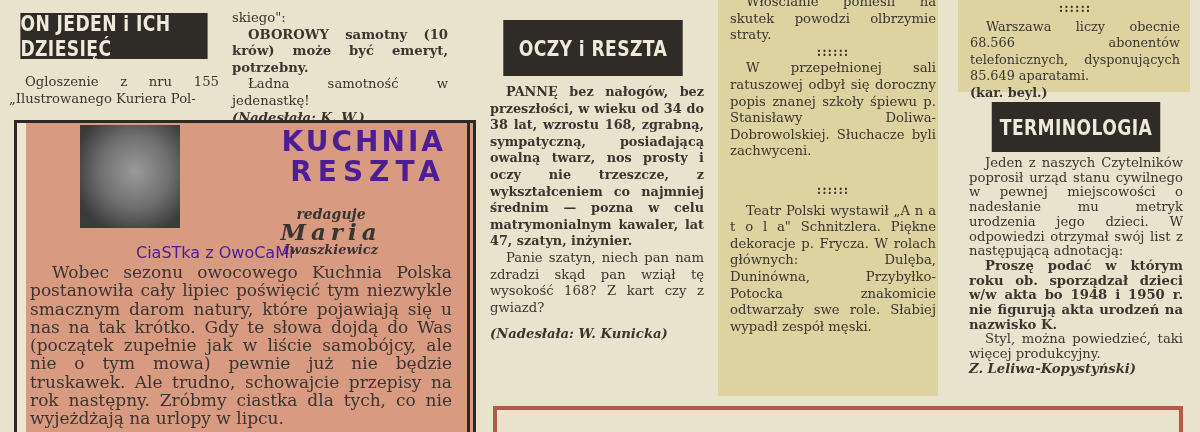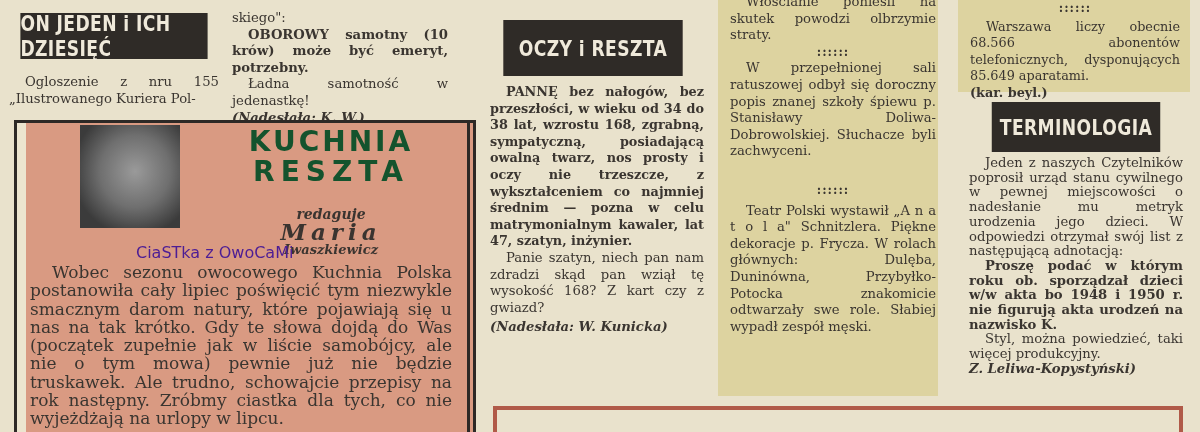--- a/index.html
+++ b/index.html
@@ -35,22 +35,22 @@
   #kp-inner {
     position:absolute; left:9px; top:0; right:0; bottom:0;
     background:#d99a82;
   }
   #kp-photo {
     position:absolute; left:54px; top:2px; width:100px; height:103px;
     background: radial-gradient(ellipse at 55% 45%, #9a9a96 0%, #6f6f6b 45%, #3b3b38 80%);
     filter:grayscale(1);
   }
   #kp-title {
-    position:absolute; left:190px; top:4px; width:230px; text-align:center;
-    font-family:"DejaVu Sans", sans-serif; font-weight:bold; color:#14532d;
+    position:absolute; left:190px; top:4px; width:230px; text-align:right;
+    font-family:"DejaVu Sans", sans-serif; font-weight:bold; color:#4c1d95;
     font-size:28px; line-height:30px; letter-spacing:3px;
   }
   #kp-sub {
     position:absolute; left:190px; top:82px; width:230px; text-align:center;
     font-family:"DejaVu Serif", serif; font-style:italic; font-weight:bold; color:#3a3430;
     font-size:14px; line-height:18px;
   }
   #kp-recipe {
     position:absolute; left:110px; top:120px; font-family:"DejaVu Sans", sans-serif;
     font-weight:normal; font-size:16px; color:#4c1d95;
@@ -99,21 +99,21 @@
   </div>
 </div>
 <div class="abs" style="left:467px; top:120px; width:3px; height:312px; background:#2d2926;"></div>
 
 <div class="abs hdr" style="left:478px; top:20px; width:230px; height:56px; font-size:22px;">
   <span>OCZY i RESZTA</span>
 </div>
 <div class="abs txt" style="left:490px; top:84px; width:214px;">
   <p class="ind b" style="font-size:12.8px;"><span>PANNĘ</span><span> bez nałogów, bez przeszłości, w wieku od 34 do 38 lat, wzrostu 168, zgrabną, sympatyczną, posiadającą owalną twarz, nos prosty i oczy nie trzeszcze, z wykształceniem co najmniej średnim — pozna w celu matrymonialnym kawaler, lat 47, szatyn, inżynier.</span></p>
   <p class="ind">Panie szatyn, niech pan nam zdradzi skąd pan wziął tę wysokość 168? Z kart czy z gwiazd?</p>
-  <p class="right it b" style="margin-top:3px;">(Nadesłała: W. Kunicka)</p>
+  <p class="right it b" style="margin-top:10px;">(Nadesłała: W. Kunicka)</p>
 </div>
 
 <div class="abs yellow" style="left:718px; top:0; width:220px; height:396px;"></div>
 <div class="abs txt" style="left:730px; top:-6px; width:206px;">
   <p class="ind">Włościanie ponieśli na skutek powodzi olbrzymie straty.</p>
   <p class="sep">::::::</p>
   <p class="ind">W przepełnionej sali ratuszowej odbył się doroczny popis znanej szkoły śpiewu p. Stanisławy Doliwa-Dobrowolskiej. Słuchacze byli zachwyceni.</p>
   <p class="sep" style="margin-top:22px;">::::::</p>
   <p class="ind" style="margin-top:4px;">Teatr Polski wystawił „A n a t o l a" Schnitzlera. Piękne dekoracje p. Frycza. W rolach głównych: Dulęba, Duninówna, Przybyłko-Potocka znakomicie odtwarzały swe role. Słabiej wypadł zespół męski.</p>
 </div>

